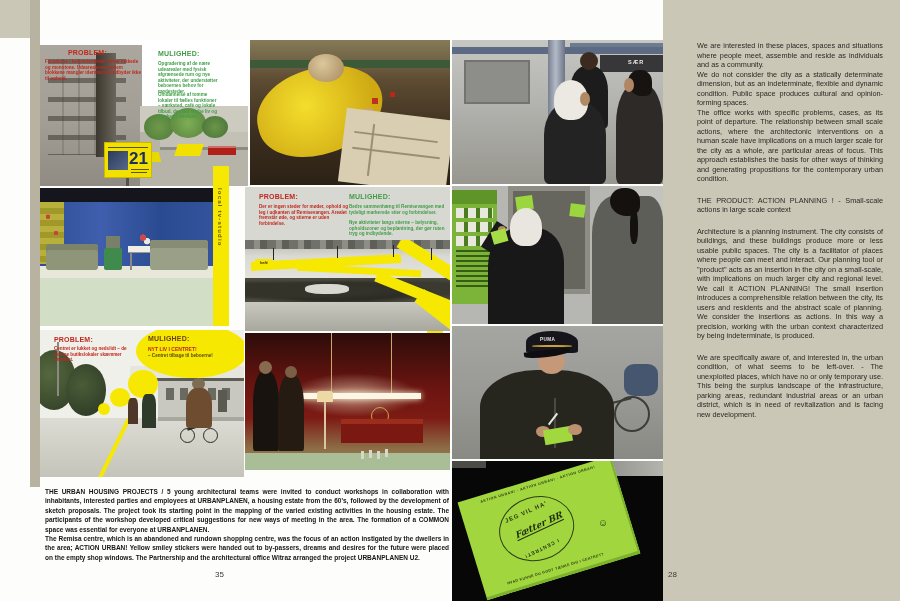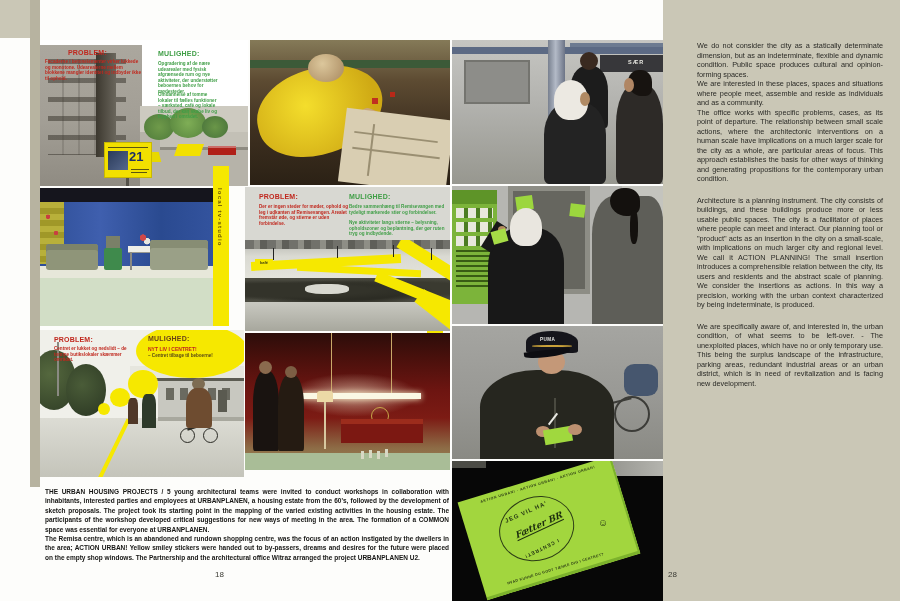--- a/index.html
+++ b/index.html
@@ -46,21 +46,21 @@
   .cA .t2{left:30px;top:2px;width:36px;height:30px;background:radial-gradient(circle,#7fae56,#55823c);}
   .cA .t3{left:62px;top:10px;width:26px;height:22px;background:radial-gradient(circle,#6a9648,#47713a);}
   .cA .blocks{left:20px;top:26px;width:88px;height:18px;background:#c3c0b6;
       box-shadow:inset 0 -3px 0 #8e8b81;}
   .cA .redsign{left:68px;top:40px;width:28px;height:9px;background:#b02018;
       box-shadow:inset 0 2px 0 rgba(255,255,255,.35);}
   .cA .ypatch{left:36px;top:38px;width:26px;height:12px;background:#f2e000;transform:skewX(-18deg);}
   .cA .ypatch2{left:0;top:46px;width:20px;height:10px;background:#e8d800;transform:skewX(14deg);}
   .cA .board{left:64px;top:102px;width:48px;height:36px;background:#f2e000;border:1px solid #c9b900;}
   .cA .bimg{left:3px;top:8px;width:20px;height:19px;background:linear-gradient(135deg,#2a3a5a,#56688c);}
-  .cA .bnum{left:24px;top:6px;font-weight:bold;font-size:13px;color:#1d2e66;}
+  .cA .bnum{left:24px;top:6px;font-weight:bold;font-size:17px;color:#1d2e66;}
   .cA .bline{background:#5a5410;height:1px;}
   .cA .l1{left:26px;top:26px;width:18px;}
   .cA .l2{left:26px;top:29px;width:16px;}
   .cA .l3{left:3px;top:4px;width:40px;}
   .cA .bpost{left:86px;top:138px;width:3px;height:8px;background:#55524a;}
   .lblP{font-weight:bold;font-size:7px;color:#c0281e;letter-spacing:.2px;}
   .lblM{font-weight:bold;font-size:7px;color:#3f9e46;letter-spacing:.2px;}
   .bodyP{font-size:4.6px;line-height:5.6px;color:#c0281e;font-weight:bold;}
   .bodyM{font-size:4.6px;line-height:5.6px;color:#3f9e46;font-weight:bold;}
   .cA .pl{left:28px;top:9px;}
@@ -504,24 +504,25 @@
       <div class="abs edgeB">HVAD KUNNE DU GODT TÆNKE DIG I CENTRET?</div>
       <div class="abs smiley">☺</div>
     </div>
   </div>
 
   <div class="abs caption">
     <p>THE URBAN HOUSING PROJECTS / 5 young architectural teams were invited to conduct workshops in collaboration with inhabitants, interested parties and employees at URBANPLANEN, a housing estate from the 60's, followed by the development of sketch proposals. The project took its starting point in the mapping of the varied existing activities in the housing estate. The participants of the workshop developed critical suggestions for new ways of meeting in the area. The formation of a COMMON space was essential for everyone at URBANPLANEN.</p>
     <p>The Remisa centre, which is an abandoned and rundown shopping centre, was the focus of an action instigated by the dwellers in the area; ACTION URBAN! Yellow smiley stickers were handed out to by-passers, dreams and desires for the future were placed on the empty shop windows. The Partnership and the architectural office Witraz arranged the project URBANPLANEN U2.</p>
   </div>
 
-  <div class="abs pagenum pn22">18</div>
+  <div class="abs pagenum pn22">35</div>
   <div class="abs pagenum pn23">28</div>
 
   <div class="abs article">
+    <p>We are interested in these places, spaces and situations where people meet, assemble and reside as individuals and as a community.</p>
     <p>We do not consider the city as a statically determinate dimension, but as an indeterminate, flexible and dynamic condition. Public space produces cultural and opinion-forming spaces.</p>
-    <p>We are interested in these places, spaces and situations where people meet, assemble and reside as individuals and as a community.</p>
     <p>The office works with specific problems, cases, as its point of departure. The relationship between small scale actions, where the architectonic interventions on a human scale have implications on a much larger scale for the city as a whole, are particular areas of focus. This approach establishes the basis for other ways of thinking and generating propositions for the contemporary urban condition.</p>
+    <p class="sp">THE PRODUCT: ACTION PLANNING ! - Small-scale actions in large scale context</p>
     <p class="sp">Architecture is a planning instrument. The city consists of buildings, and these buildings produce more or less usable public spaces. The city is a facilitator of places where people can meet and interact. Our planning tool or "product" acts as an insertion in the city on a small-scale, with implications on much larger city and regional level. We call it ACTION PLANNING! The small insertion introduces a comprehensible relation between the city, its users and residents and the abstract scale of planning. We consider the insertions as actions. In this way a precision, working with the urban context characterized by being indeterminate, is produced.</p>
     <p class="sp">We are specifically aware of, and interested in, the urban condition, of what seems to be left-over. - The unexploited places, which have no or only temporary use. This being the surplus landscape of the infrastructure, parking areas, redundant industrial areas or an urban district, which is in need of revitalization and is facing new development.</p>
   </div>
 
 </div>
 
 </body></html>

